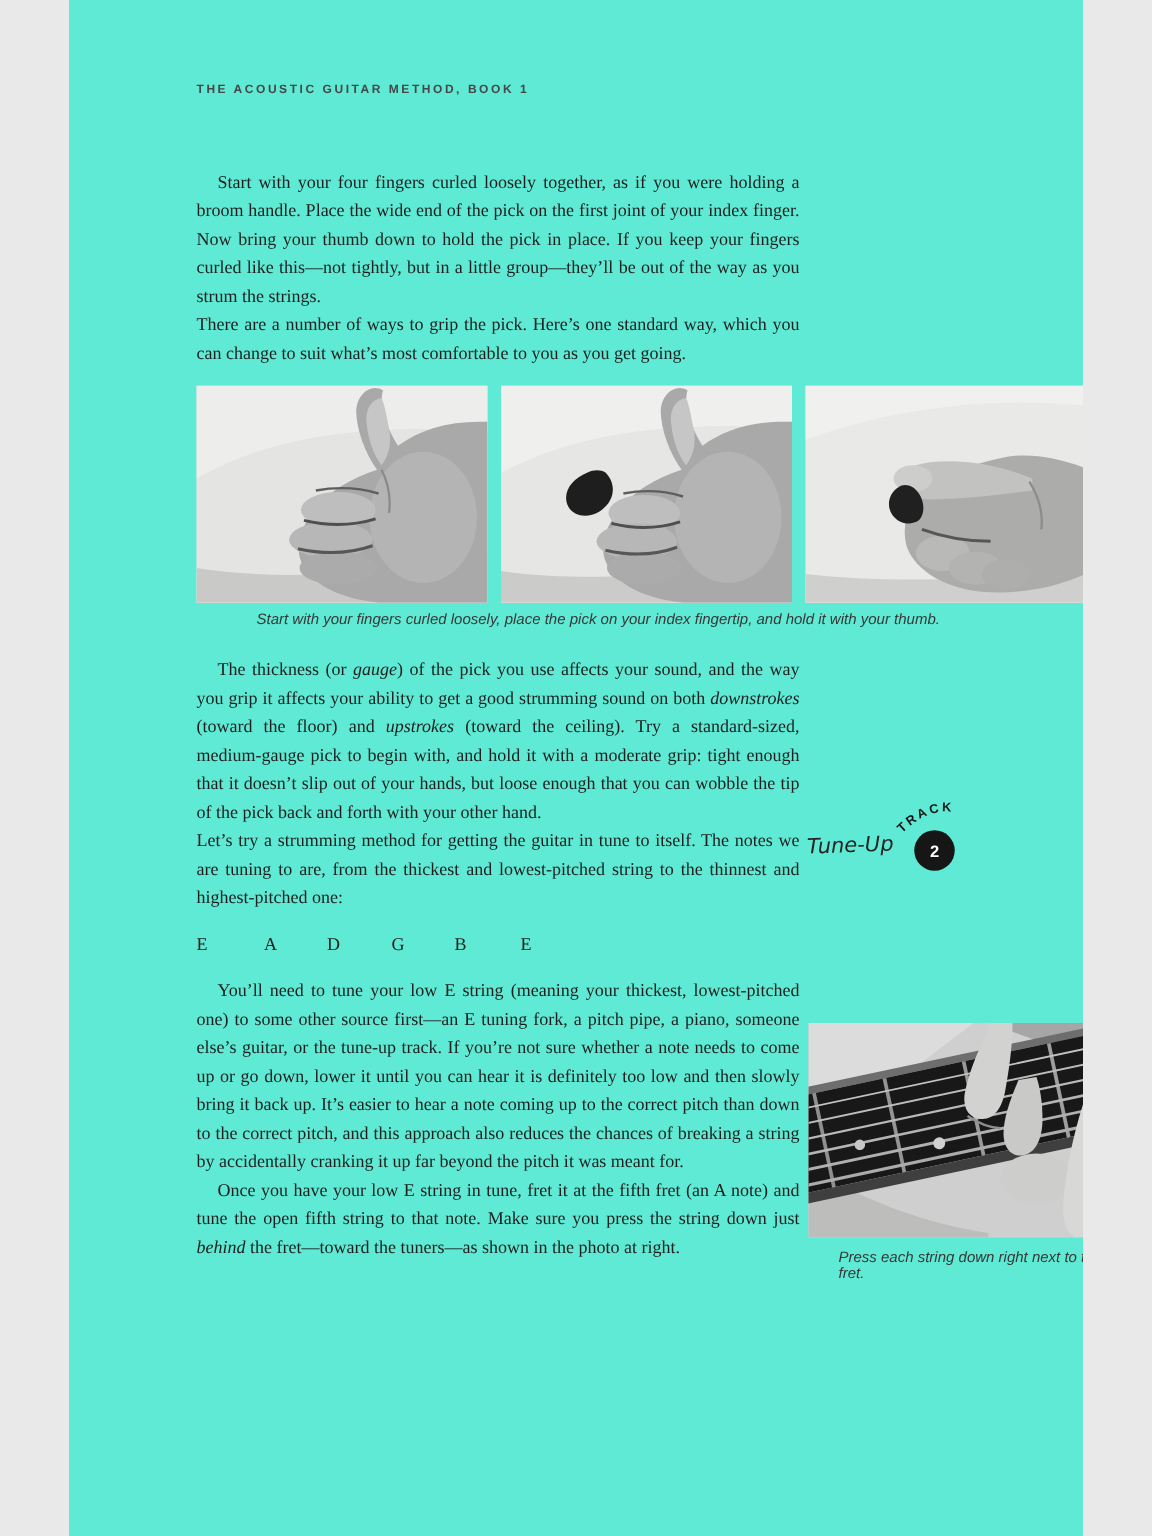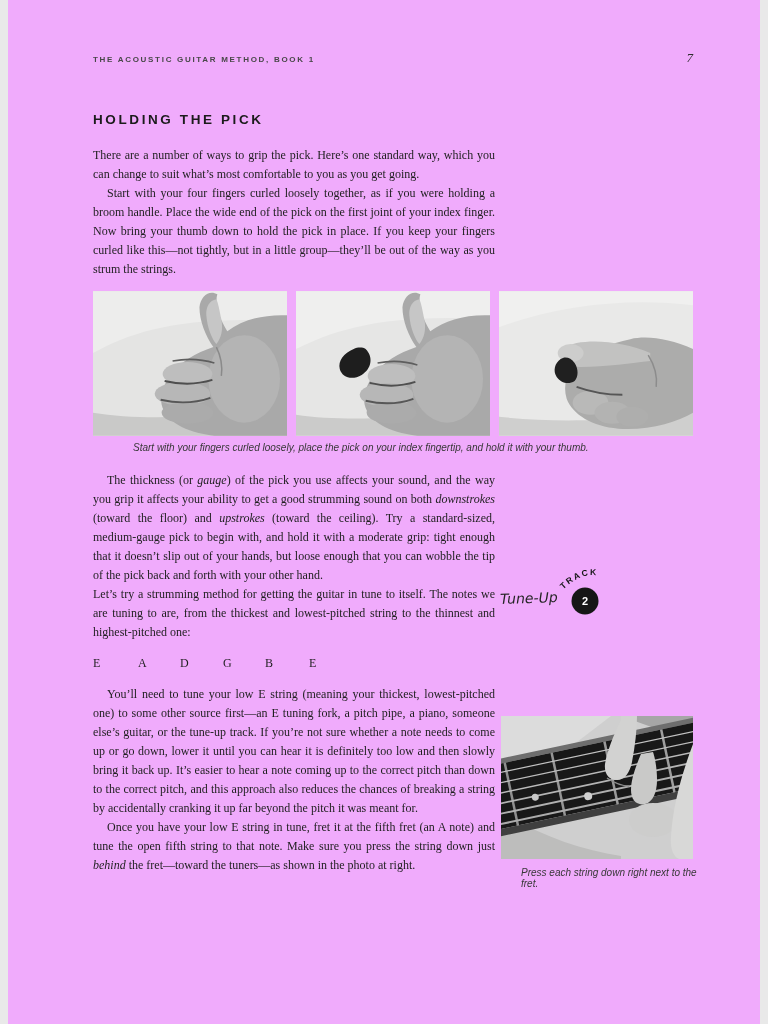--- a/index.html
+++ b/index.html
@@ -1,18 +1,18 @@
 <!DOCTYPE html>
 <html><head>
 <meta charset="utf-8">
 <style>
   html,body{margin:0;padding:0;background:#e9e9e9;}
   .sheet{
-    position:relative;width:752px;height:1024px;margin:0 auto;
-    background:#f0abfc;overflow:hidden;
+    position:relative;width:676px;height:1024px;margin:0 auto;
+    background:#5eead4;overflow:hidden;
     font-family:"Liberation Serif","DejaVu Serif",serif;color:#1e1e1e;
   }
   
   .header{position:absolute;left:85px;top:50px;width:600px;display:flex;justify-content:space-between;align-items:baseline;}
   .running-head{font-family:"Liberation Sans","DejaVu Sans",sans-serif;font-size:8px;letter-spacing:1.7px;color:#474747;font-weight:600;}
   .page-number{font-style:italic;font-size:13px;color:#2d2d2d;}
 
   
   .main{position:absolute;left:85px;top:112px;width:402px;}
   .section-heading{
@@ -54,24 +54,23 @@
 
 <div class="sheet">
 
   <div class="header">
     <span class="running-head">THE ACOUSTIC GUITAR METHOD, BOOK 1</span>
     <span class="page-number">7</span>
   </div>
 
   <div class="main">
 
-    <h1 class="section-heading">HOLDING THE PICK</h1>
 
+    <p class="body indent">Start with your four fingers curled loosely together, as if you were holding a broom handle. Place the wide end of the pick on the first joint of your index finger. Now bring your thumb down to hold the pick in place. If you keep your fingers curled like this—not tightly, but in a little group—they’ll be out of the way as you strum the strings.</p>
     <p class="body">There are a number of ways to grip the pick. Here’s one standard way, which you can change to suit what’s most comfortable to you as you get going.</p>
-    <p class="body indent">Start with your four fingers curled loosely together, as if you were holding a broom handle. Place the wide end of the pick on the first joint of your index finger. Now bring your thumb down to hold the pick in place. If you keep your fingers curled like this—not tightly, but in a little group—they’ll be out of the way as you strum the strings.</p>
 
     <div class="photos-row">
       <div class="photo" aria-label="hand with four fingers curled loosely and thumb up">
         <svg viewBox="0 0 195 145">
           <rect width="195" height="145" fill="#e4e4e3"></rect>
           <path d="M0 62 C40 40 90 24 195 30 L195 0 L0 0 Z" fill="#ededec"></path>
           <path d="M0 145 L0 122 C60 132 150 124 195 112 L195 145 Z" fill="#c9c9c8"></path>
           <path d="M195 24 C170 23 150 29 135 40 C127 27 122 13 125 3 C117 -2 108 5 107 16 C107 29 113 45 121 56 C103 62 88 71 79 83 C71 93 67 104 69 114 C73 130 92 142 122 145 L195 145 Z" fill="#a9a9a9"></path>
           <path d="M124 8 C117 9 113 16 114 25 C115 36 119 47 124 53 C129 47 131 38 129 28 C127 19 126 12 124 8 Z" fill="#c6c6c6"></path>
           <ellipse cx="152" cy="88" rx="36" ry="44" fill="#b4b4b4"></ellipse>

